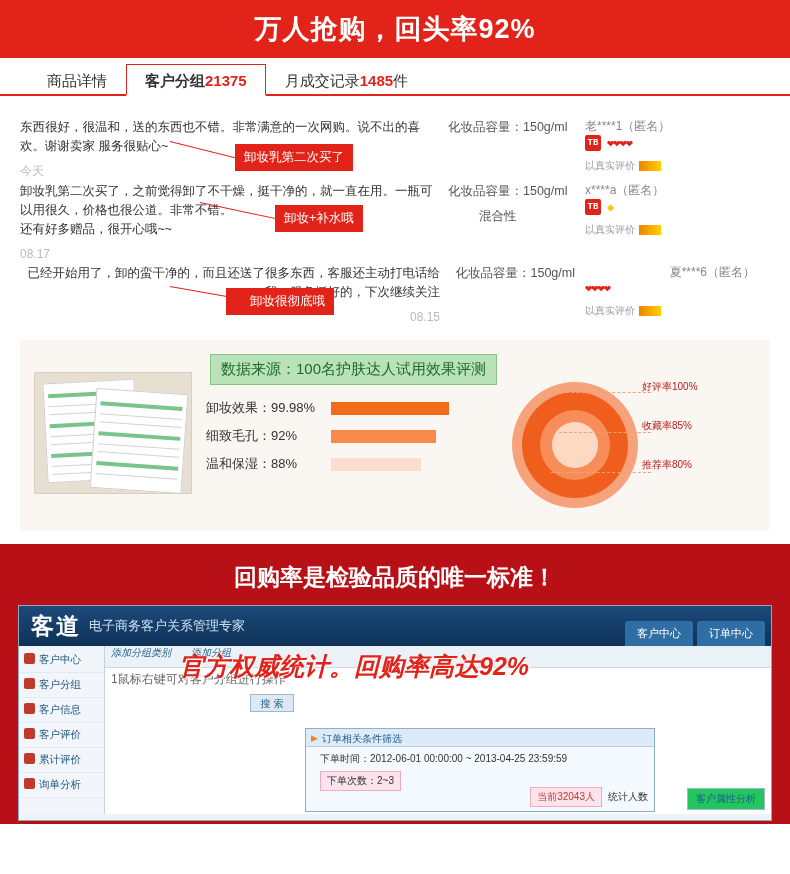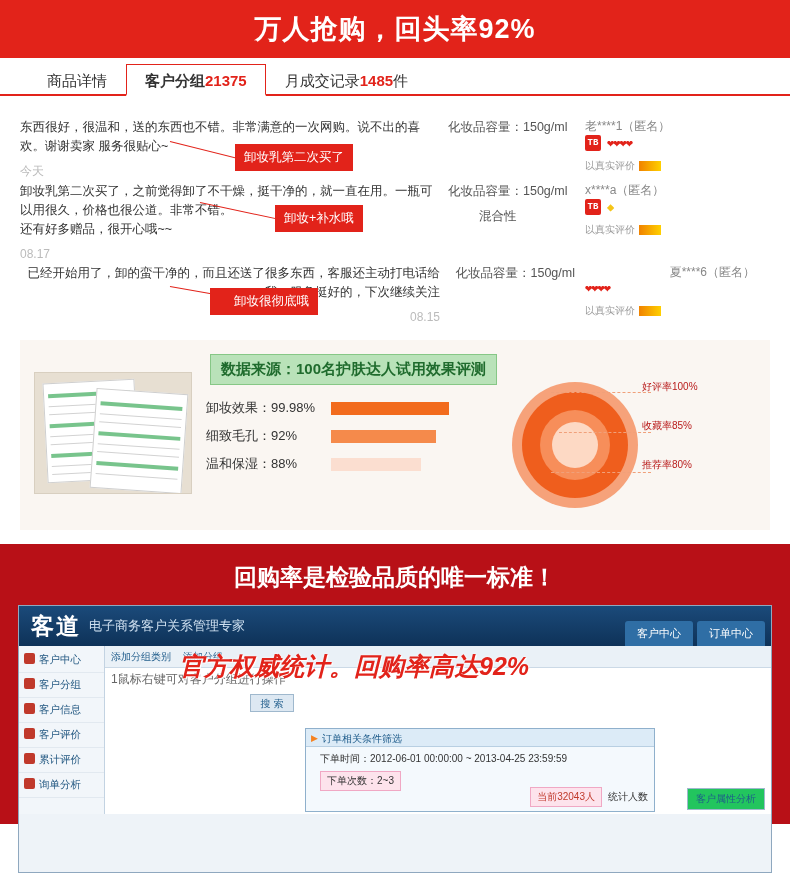--- a/index.html
+++ b/index.html
@@ -144,21 +144,21 @@
   }
   .paper .hl { position:absolute; left:4px; right:4px; height:4px; background:#2fa44f; opacity:.65; }
   .paper .ln { position:absolute; left:4px; right:4px; height:1px; background:#d2d2d2; }
 
   .data-right { flex:1; padding-left: 14px; position: relative; }
   .data-title {
     display:inline-block;
     background:#b9e2b9;
     color:#1f6b2d;
     font-size:15px;
-    font-weight:bold;
+    font-weight:normal;
     padding:5px 10px;
     border:1px solid #86c786;
     margin-left: 4px;
   }
   .bars { margin-top: 14px; }
   .bar-row { display:flex; align-items:center; margin-bottom:10px; }
   .bar-label { width:125px; font-size:13px; color:#333; }
   .bar { height:13px; }
   .bar.b1 { width:118px; background:#f26b1d; }
   .bar.b2 { width:105px; background:#f58a4b; }
@@ -195,21 +195,21 @@
     padding: 10px 18px 18px 18px;
     position: relative;
     height: 280px;
   }
   .bottom-title {
     color:#fff; font-size:23px; font-weight:bold;
     text-align:center; padding: 8px 0 12px 0;
   }
   .crm {
     background:#eef3f8;
-    height: 268px;
+    height: 216px;
     position:relative;
     overflow:hidden;
     border:1px solid #8fa8bf;
   }
   .crm-header {
     height: 40px;
     background: linear-gradient(to bottom,#1b4a7a,#0e3258);
     display:flex; align-items:center; padding-left:12px;
     position:relative;
   }
@@ -229,21 +229,21 @@
     font-size:10.5px; color:#245982; padding:5px 4px 5px 20px;
     border-bottom:1px solid #e2e9f0; position:relative;
   }
   .crm-side-item .sq {
     position:absolute; left:5px; top:5px; width:11px; height:11px;
     background:#c0392b; border-radius:2px;
   }
   .crm-main { flex:1; position:relative; background:#fff; }
   .crm-toolbar {
     height:22px; background:#eaf1f7; border-bottom:1px solid #cbd9e6;
-    display:flex; align-items:center; gap:12px; padding-left:6px;
+    display:flex; gap:20px; padding-left:6px;font-style:italic;
   }
   .crm-btn { font-size:10px; color:#1f5c8b; }
   .crm-note { font-size:12px; color:#666; padding:3px 6px; }
   .crm-search {
     position:absolute; left:145px; top:48px;
     width:44px; height:18px; background:#dde8f2; border:1px solid #9fb8cd;
     font-size:10px; text-align:center; line-height:18px; color:#1f5c8b;
   }
   .crm-tree {
     position:absolute; left:4px; top:46px; width:160px;
@@ -354,21 +354,21 @@
         <span class="rank-bar"></span>
       </div>
     </div>
   </div>
 
   <div class="review-row" style="height:68px;text-align:right;">
     <div class="rv-text">
       <span>已经开始用了，卸的蛮干净的，而且还送了很多东西，客服还主动打电话给我，服务挺好的，下次继续关注</span>
       <span class="date">08.15</span>
       <div class="leader" style="left:150px; top:22px; width:75px; transform:rotate(10deg);"></div>
-      <div class="callout" style="left:190px; top:24px;padding-left:24px;">卸妆很彻底哦</div>
+      <div class="callout" style="left:206px; top:24px;padding-left:24px;">卸妆很彻底哦</div>
     </div>
     <div class="rv-attr">
       <div>化妆品容量：150g/ml</div>
     </div>
     <div class="rv-user">
       <div>夏****6（匿名）</div>
       <div class="badges">
         <span class="heart">❤❤❤❤</span>
       </div>
       <div class="rank-row">

